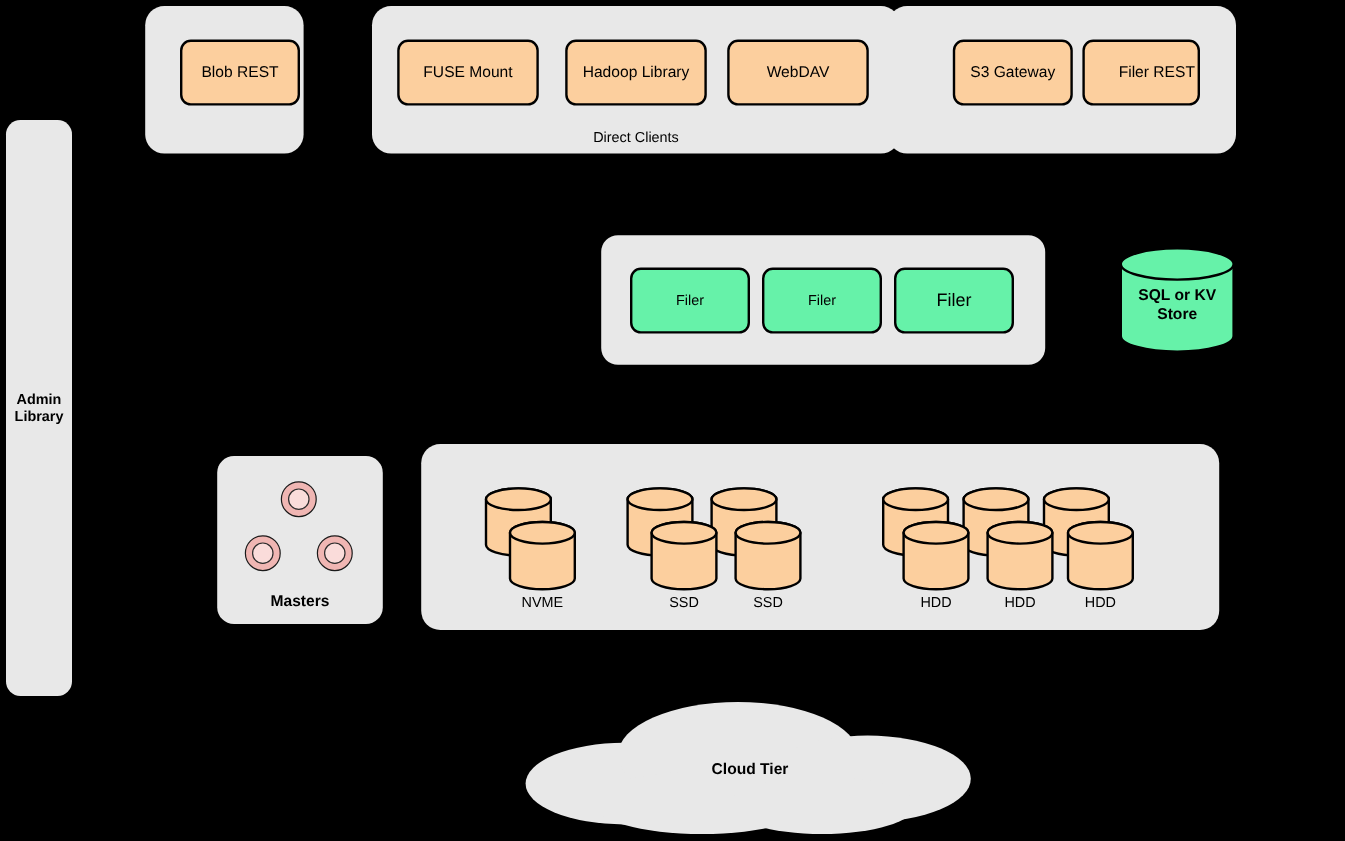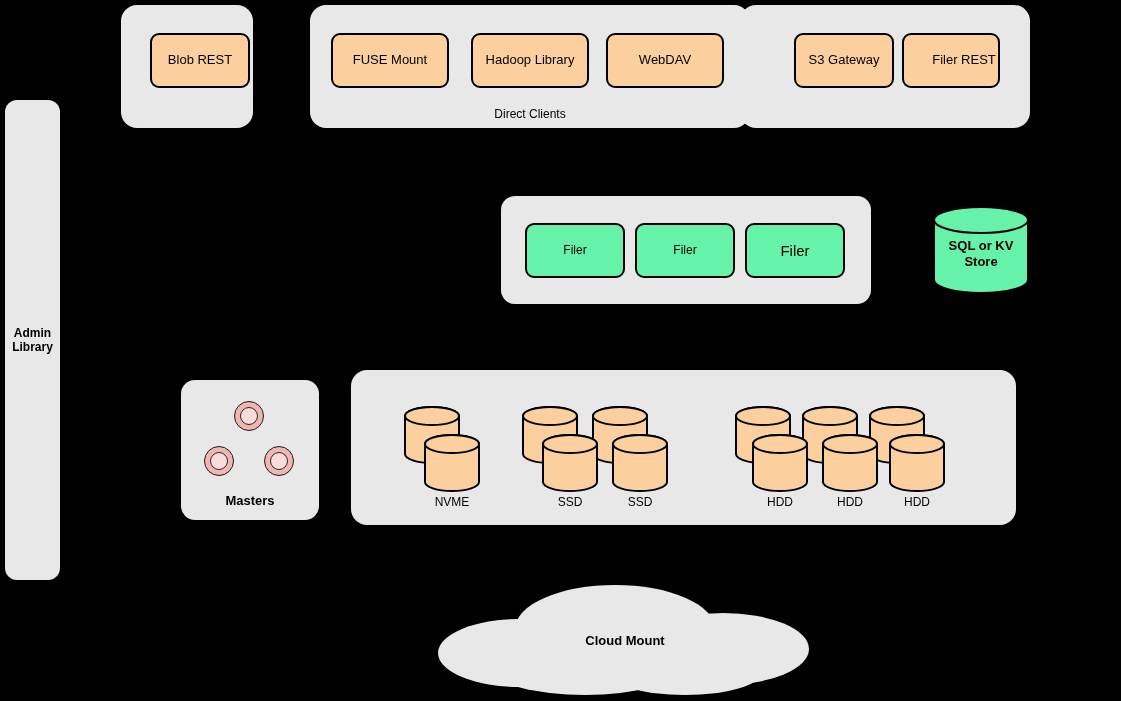--- a/index.html
+++ b/index.html
@@ -259,16 +259,16 @@
   </div>
 
   <div class="cloud">
     <svg width="380" height="115" viewBox="0 0 380 115">
       <ellipse cx="85" cy="70" rx="82" ry="34"></ellipse>
       <ellipse cx="180" cy="46" rx="100" ry="44"></ellipse>
       <ellipse cx="288" cy="66" rx="86" ry="36"></ellipse>
       <ellipse cx="150" cy="86" rx="92" ry="26"></ellipse>
       <ellipse cx="250" cy="88" rx="78" ry="24"></ellipse>
     </svg>
-    <div class="cloud-caption">Cloud Mount</div>
+    <div class="cloud-caption">Cloud Tier</div>
   </div>
 
 </div>
 
 </body></html>

